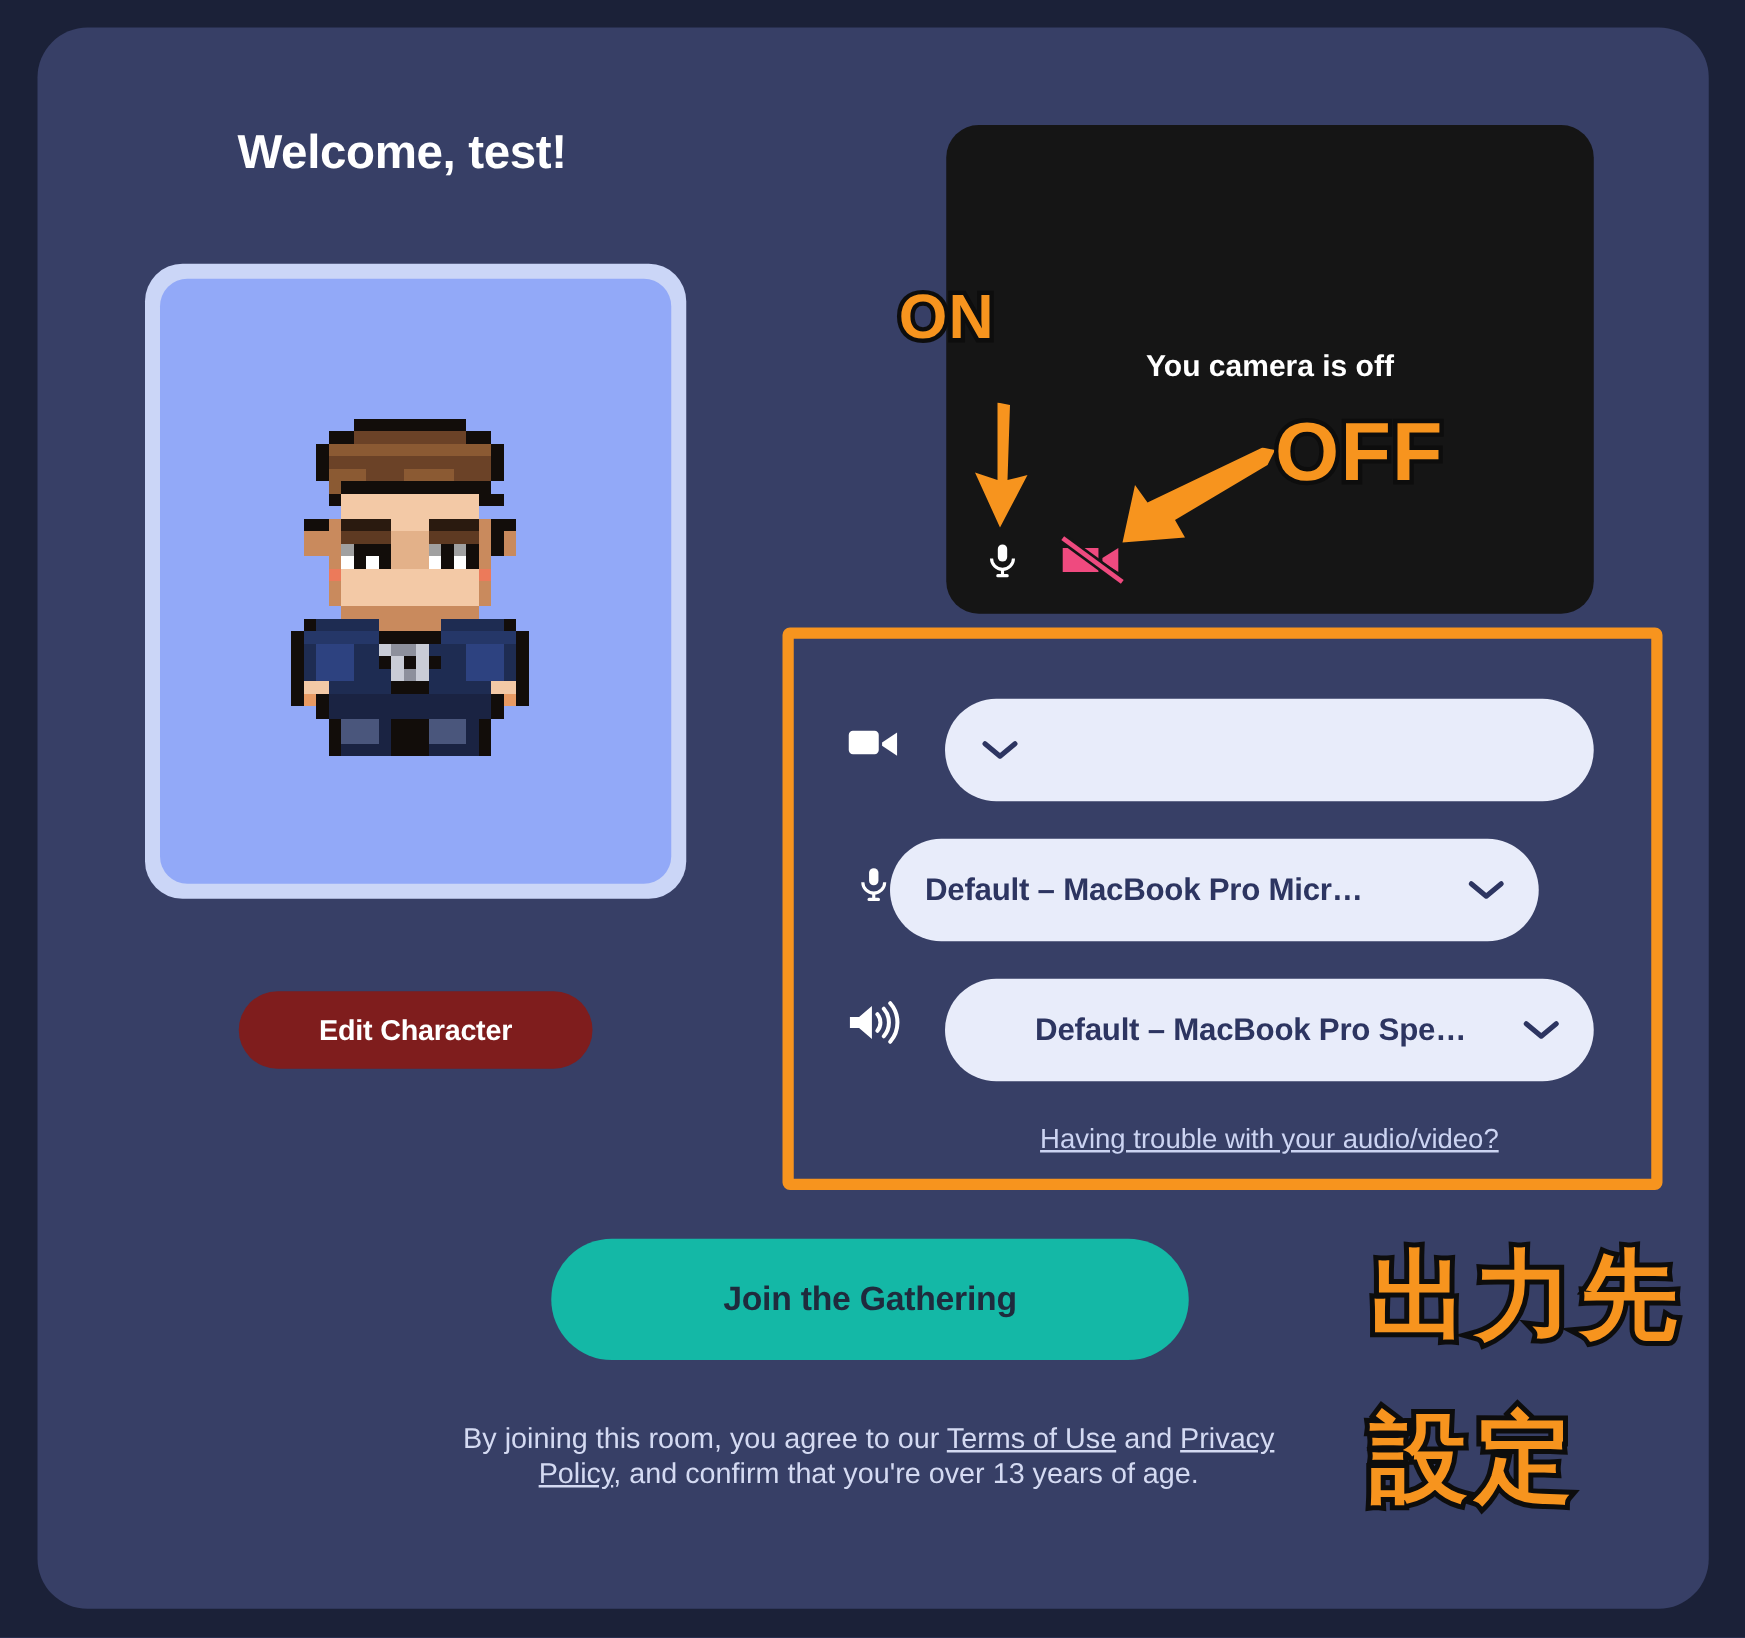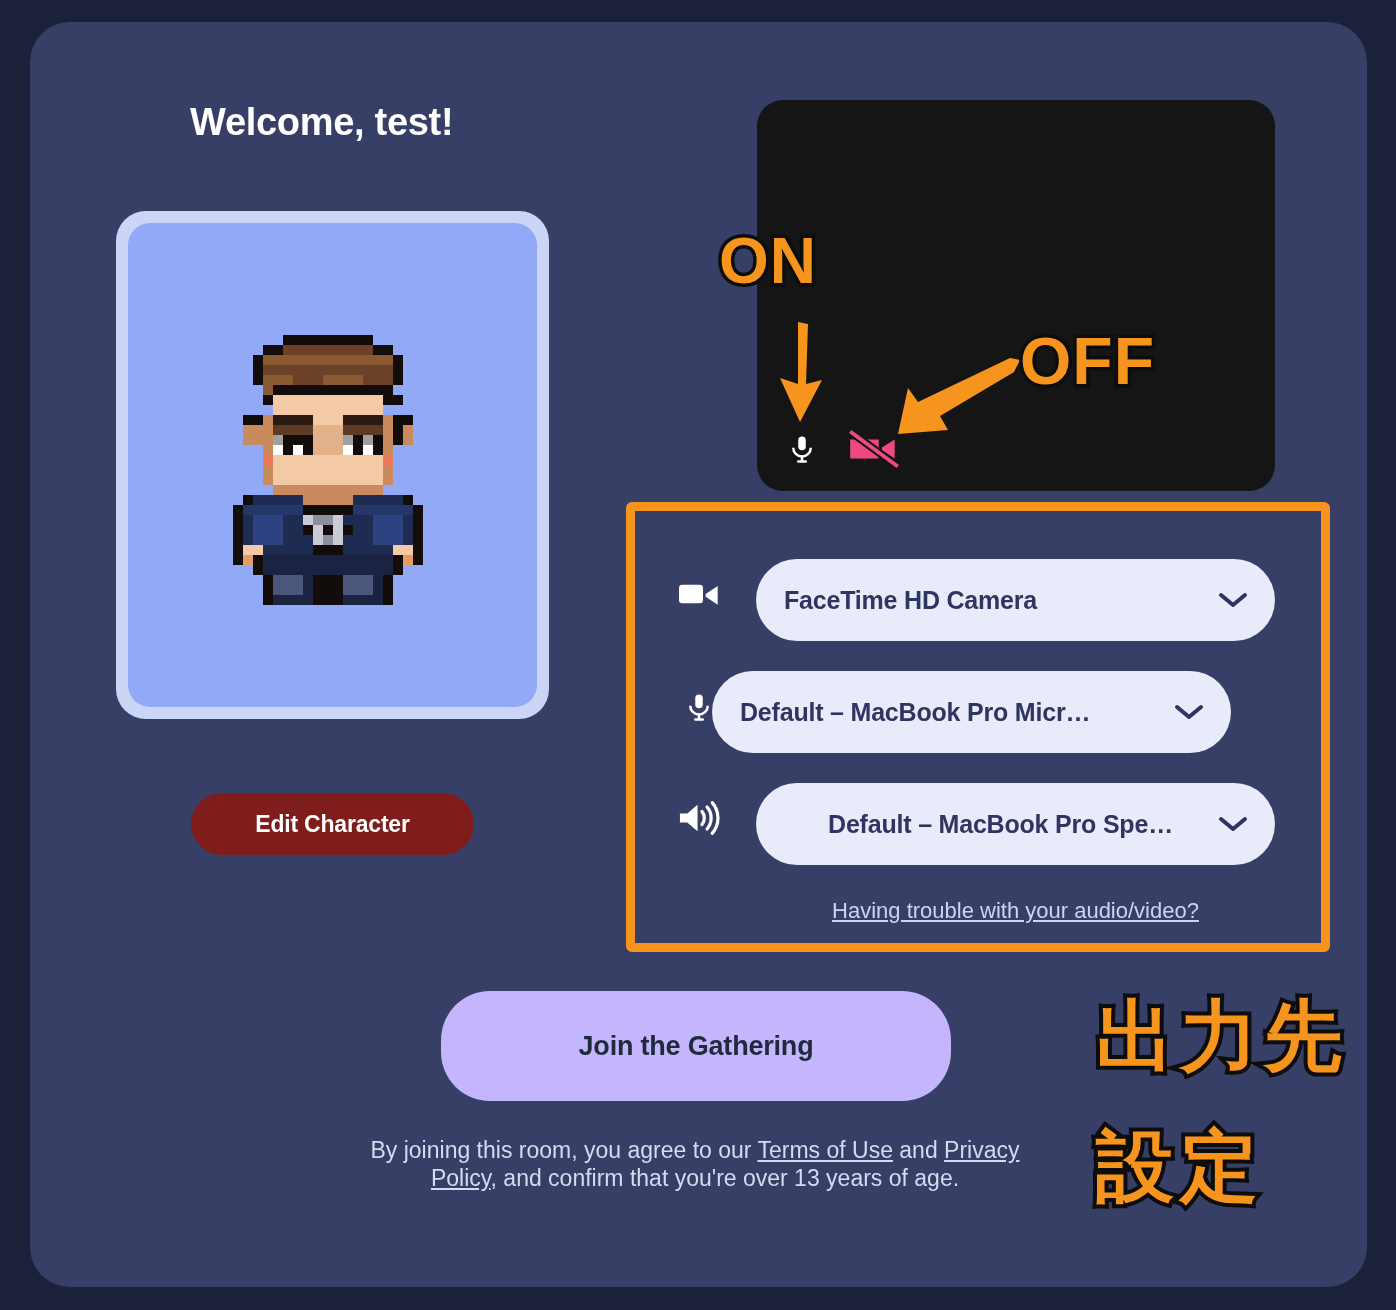--- a/index.html
+++ b/index.html
@@ -107,21 +107,21 @@
     left: 30px;
     bottom: 18px;
     display: flex;
     align-items: center;
     gap: 30px;
   }
 
   
   .annot-text {
     position: absolute;
-    font-size: 64px;
+    font-size: 50px;
     font-weight: bold;
     color: #f7941e;
     letter-spacing: 1px;
     -webkit-text-stroke: 7px #0d0d0d;
     paint-order: stroke fill;
     z-index: 40;
   }
   #annot-on  { left: 719px; top: 224px; }
   #annot-off { left: 1020px; top: 323px; font-size: 66px; }
 
@@ -202,22 +202,22 @@
     cursor: pointer;
     z-index: 25;
   }
 
   
   #join-button {
     position: absolute;
     left: 441px;
     top: 991px;
     width: 510px;
-    height: 110px;
-    background: #c4b5fd;
+    height: 97px;
+    background: #14b8a6;
     border: none;
     border-radius: 49px;
     color: #1f2b3d;
     font-size: 27px;
     font-weight: bold;
     font-family: "Liberation Sans", sans-serif;
     cursor: pointer;
     letter-spacing: -0.2px;
   }
 
@@ -343,20 +343,21 @@
       <rect x="5" y="25" width="1" height="3" fill="#120d0a"></rect>
       <rect x="10" y="25" width="3" height="3" fill="#120d0a"></rect>
       <rect x="17" y="25" width="1" height="3" fill="#120d0a"></rect>
     </svg>
   </div>
 </div>
 
 <button id="edit-character-button">Edit Character</button>
 
 <div id="camera-preview">
+  <div id="camera-off-text">You camera is off</div>
   <div id="preview-controls">
     <span style="cursor:pointer;">
       <svg width="30" height="36" viewBox="0 0 24 24" fill="#ffffff" xmlns="http://www.w3.org/2000/svg">
         <rect x="9" y="2" width="6" height="11" rx="3"></rect>
         <path d="M5 11a7 7 0 0 0 14 0" fill="none" stroke="#ffffff" stroke-width="2"></path>
         <rect x="11" y="17.5" width="2" height="4"></rect>
         <rect x="8" y="21" width="8" height="2" rx="1"></rect>
       </svg>
     </span>
     <span style="cursor:pointer;">
@@ -385,21 +386,20 @@
 
 <div id="settings-box"></div>
 
 <div id="row-camera-icon" class="device-icon">
   <svg width="46" height="32" viewBox="0 0 34 24" xmlns="http://www.w3.org/2000/svg">
     <rect x="2" y="5" width="18" height="14" rx="2.5" fill="#ffffff"></rect>
     <path d="M22 12 l9 -6 v14 l-9 -6 z" fill="#ffffff"></path>
   </svg>
 </div>
 <div id="row-camera-select" class="device-select">
-  <span class="device-select-label">FaceTime HD Camera</span>
   <svg width="32" height="20" viewBox="0 0 32 20" xmlns="http://www.w3.org/2000/svg">
     <path d="M4 5 L16 15 L28 5" fill="none" stroke="#2d3561" stroke-width="4" stroke-linecap="round" stroke-linejoin="round"></path>
   </svg>
 </div>
 
 <div id="row-mic-icon" class="device-icon">
   <svg width="30" height="38" viewBox="0 0 24 24" fill="#ffffff" xmlns="http://www.w3.org/2000/svg">
     <rect x="9" y="2" width="6" height="11" rx="3"></rect>
     <path d="M5 11a7 7 0 0 0 14 0" fill="none" stroke="#ffffff" stroke-width="2"></path>
     <rect x="11" y="17.5" width="2" height="4"></rect>

